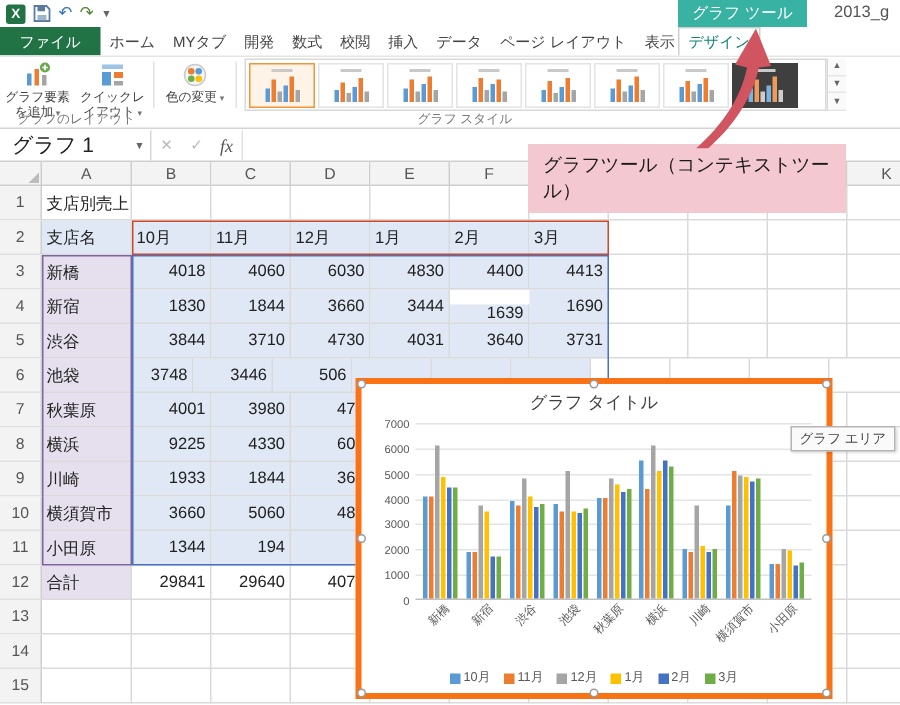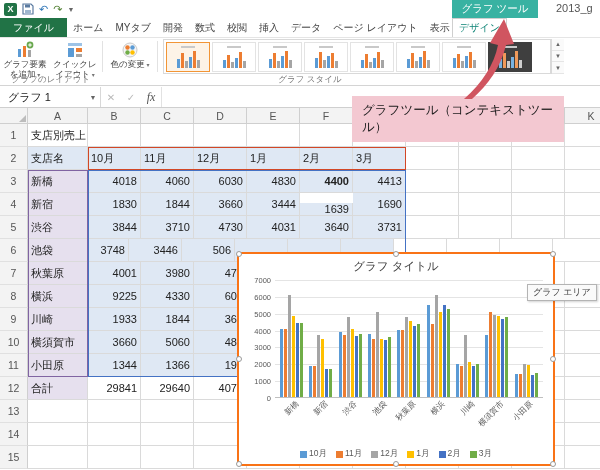--- a/index.html
+++ b/index.html
@@ -52,21 +52,21 @@
   .gal-scroll { width:13px; border-left:1px solid #d9d9d9; display:flex; flex-direction:column; background:#fafafa; }
   .gal-scroll span { flex:1; display:flex; align-items:center; justify-content:center; font-size:6px; color:#666;
                      border-bottom:1px solid #e5e5e5; }
   .rb-labels { position:relative; height:11px; font-size:8.5px; color:#777; }
   .lab1 { position:absolute; left:0; width:102px; text-align:center; }
   .lab2 { position:absolute; left:110px; width:400px; text-align:center; }
 
   
   .fbar { position:absolute; top:87px; left:0; right:0; height:21px; background:#fff;
           border-bottom:1px solid #cfcfcf; display:flex; align-items:stretch; }
-  .namebox { width:86px; display:flex; align-items:center; padding-left:8px; font-size:11px; color:#222; }
+  .namebox { width:86px; display:flex; align-items:center; padding-left:8px; font-size:14px; color:#222; }
   .nb-drop { width:15px; display:flex; align-items:center; justify-content:center; font-size:7px; color:#666;
              border-right:1px solid #d8d8d8; }
   .fb-btn { width:20px; display:flex; align-items:center; justify-content:center; color:#b9b9b9; font-size:10px; }
   .fb-fx { font-style:italic; font-family:"Liberation Serif", serif; color:#555; font-size:12px; }
   .fb-input { flex:1; border-left:1px solid #e2e2e2; }
 
   
   .sheet { position:absolute; top:108px; left:0; width:600px; height:362px; background:#fff; overflow:hidden; }
   .colheads { display:flex; height:16px; }
   .corner { width:28px; flex:0 0 auto; background:#f3f3f3; border-right:1px solid #cfcfcf;
@@ -86,21 +86,21 @@
   .cell.spill { position:relative; z-index:1; }
   .f-blue { background:var(--fill-blue); }
   .f-purple { background:var(--fill-purple); }
   .sel { position:absolute; pointer-events:none; z-index:2; }
   .sel-red { left:88px; top:39px; width:318px; height:23px; border:1.5px solid var(--selection-red); }
   .sel-blue { left:88px; top:62px; width:318px; height:207px; border:1.5px solid var(--selection-blue); }
   .sel-purple { left:28px; top:62px; width:60px; height:207px; border:1.5px solid var(--selection-purple); }
 
   
   .chart { position:absolute; left:237px; top:252px; width:318px; height:214px; background:#fff;
-           border:2px solid #f97316; z-index:5;padding-left:28px; }
+           border:4px solid #f97316; z-index:5;padding-left:28px; }
   .chart-title { position:absolute; top:5px; left:0; width:100%; text-align:center;
                  font-size:11.5px; color:#404040; }
   .plot { position:absolute; left:36px; right:10px; top:26px; height:118px;
           border-bottom:1px solid #bfbfbf; }
   .gline { position:absolute; left:0; right:0; border-top:1px solid #e4e4e4; }
   .ylab { position:absolute; left:-31px; width:27px; text-align:right; font-size:7.5px; color:#595959; }
   .bars { position:absolute; left:0; right:0; top:0; bottom:0; display:flex; align-items:flex-end; padding:0 2px; }
   .grp { flex:1; position:relative; height:100%; display:flex; align-items:flex-end;
          justify-content:center; gap:1px; }
   .bar { width:3px; display:inline-block; }
@@ -328,21 +328,21 @@
           <div class="cell" style="width: 53px;"></div>
           <div class="cell" style="width: 53px;"></div>
         </div>
         <div class="row">
           <div class="rownum">3</div>
           <div class="cell f-purple" style="width: 60px;">新橋</div>
           <div class="cell num f-blue" style="width: 53px;">4018</div>
           <div class="cell num f-blue" style="width: 53px;">4060</div>
           <div class="cell num f-blue" style="width: 53px;">6030</div>
           <div class="cell num f-blue" style="width: 53px;">4830</div>
-          <div class="cell num f-blue" style="width: 53px; font-weight: bold;">4400</div>
+          <div class="cell num f-blue" style="width: 53px;">4400</div>
           <div class="cell num f-blue" style="width: 53px;">4413</div>
           <div class="cell" style="width: 53px;"></div>
           <div class="cell" style="width: 53px;"></div>
           <div class="cell" style="width: 53px;"></div>
           <div class="cell" style="width: 53px;"></div>
         </div>
         <div class="row">
           <div class="rownum">4</div>
           <div class="cell f-purple" style="width: 60px;">新宿</div>
           <div class="cell num f-blue" style="width: 53px;">1830</div>
@@ -437,21 +437,20 @@
           <div class="cell f-blue" style="width: 53px;"></div>
           <div class="cell" style="width: 53px;"></div>
           <div class="cell" style="width: 53px;"></div>
           <div class="cell" style="width: 53px;"></div>
           <div class="cell" style="width: 53px;"></div>
         </div>
         <div class="row">
           <div class="rownum">11</div>
           <div class="cell f-purple" style="width: 60px;">小田原</div>
           <div class="cell num f-blue" style="width: 53px;">1344</div>
-          <div class="cell num f-blue" style="width: 53px;">1366</div>
           <div class="cell num f-blue" style="width: 53px;">194</div>
           <div class="cell f-blue" style="width: 53px;"></div>
           <div class="cell f-blue" style="width: 53px;"></div>
           <div class="cell f-blue" style="width: 53px;"></div>
           <div class="cell" style="width: 53px;"></div>
           <div class="cell" style="width: 53px;"></div>
           <div class="cell" style="width: 53px;"></div>
           <div class="cell" style="width: 53px;"></div>
         </div>
         <div class="row">

